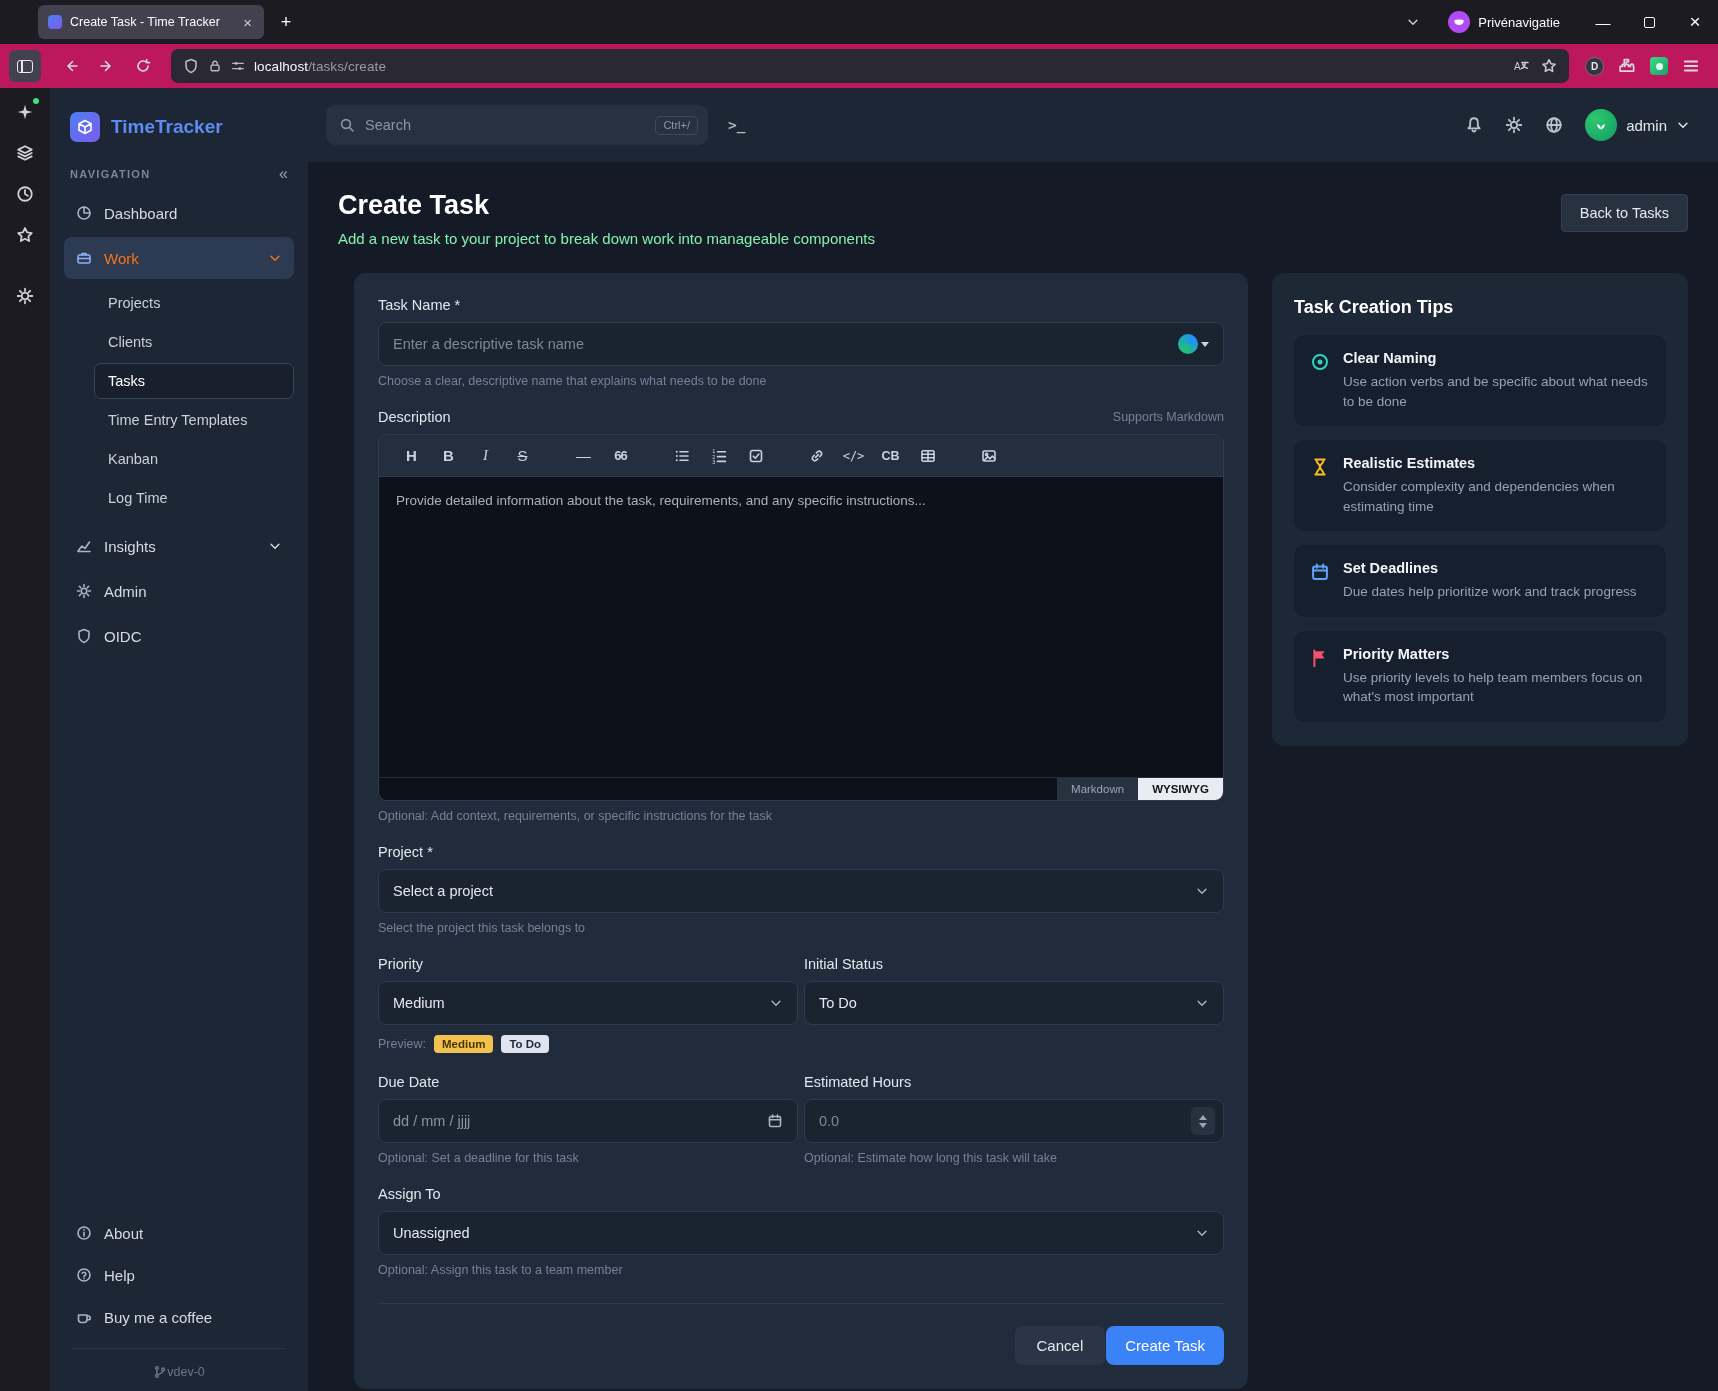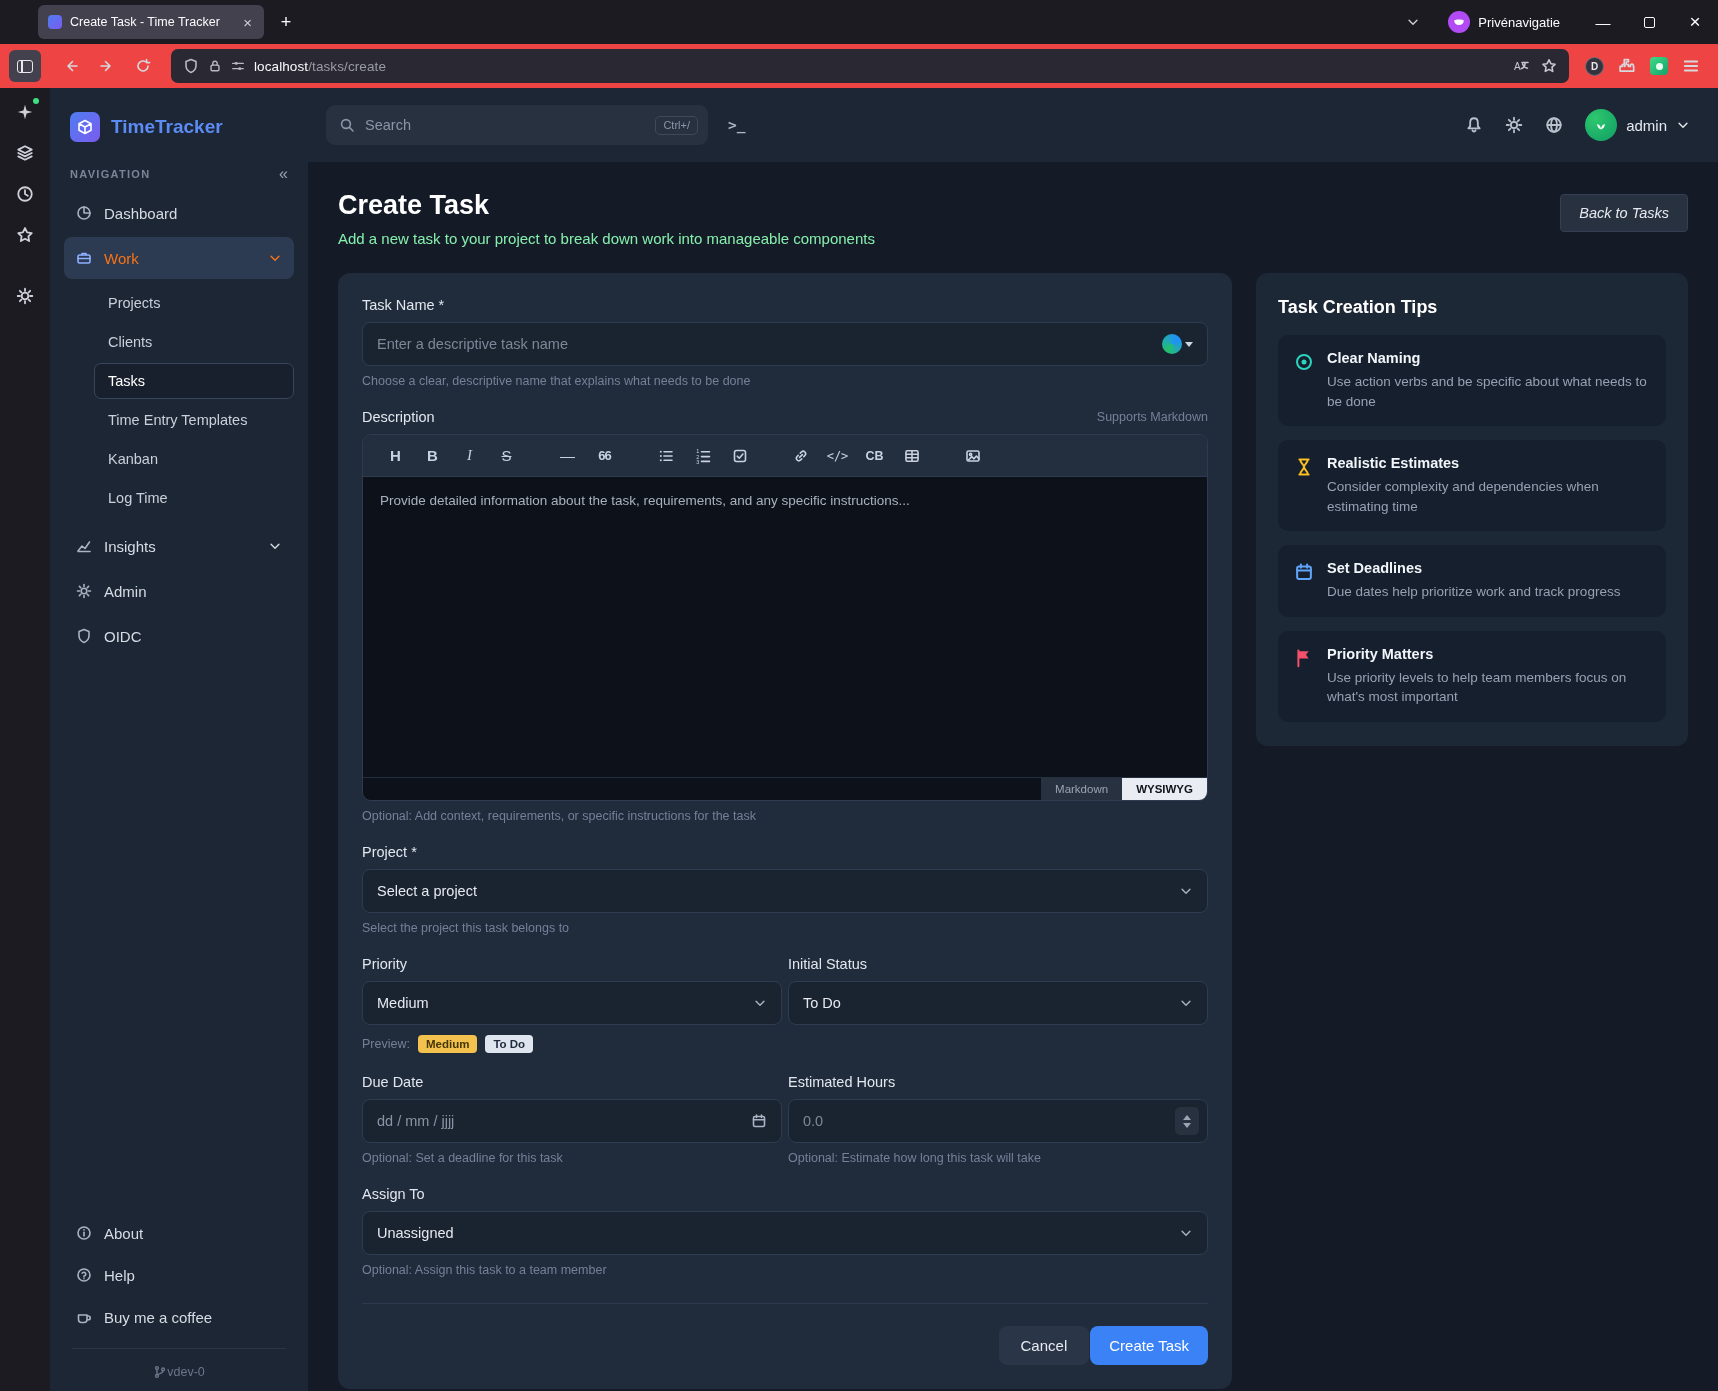--- a/index.html
+++ b/index.html
@@ -24,21 +24,21 @@
   .newtab-btn { width:32px; height:32px; margin-left:6px; display:flex; align-items:center; justify-content:center; color:#fbfbfe; font-size:18px; }
   .tabbar-spacer { flex:1; }
   .alltabs-btn { color:#cfcfd8; padding:6px; }
   .private-badge { display:flex; align-items:center; gap:8px; margin:0 20px 0 22px; }
   .private-mask { width:22px; height:22px; border-radius:50%; background:#b24bf3; display:flex; align-items:center; justify-content:center; }
   .private-label { font-size:13px; color:#fbfbfe; }
   .winbtn { width:46px; height:44px; display:flex; align-items:center; justify-content:center; color:#fbfbfe; font-size:15px; }
   .max-box { width:11px; height:11px; border:1.6px solid #fbfbfe; border-radius:2px; }
   .close-x { font-size:19px; }
 
-  .urlrow { height:44px; display:flex; align-items:center; background:#ef4444; padding:0 14px 0 9px; gap:4px; }
+  .urlrow { height:44px; display:flex; align-items:center; background:#be185d; padding:0 14px 0 9px; gap:4px; }
   .nav-btn { width:32px; height:32px; border-radius:6px; display:flex; align-items:center; justify-content:center; color:#d7d7de; flex:none; }
   .sidebar-toggle-btn { background:#42414d; margin-right:10px; }
   .toggle-glyph { width:16px; height:13px; border:1.6px solid #e8e8ee; border-radius:3px; position:relative; }
   .toggle-glyph::after { content:""; position:absolute; left:3px; top:0; bottom:0; width:1.6px; background:#e8e8ee; }
   .urlbar { flex:1; height:34px; background:#2a2933; border-radius:7px; display:flex; align-items:center; gap:9px; padding:0 12px; margin:0 8px; color:#b9b9c2; }
   .url-text { font-size:13.5px; letter-spacing:.1px; }
   .url-host { color:#fbfbfe; }
   .url-path { color:#9b9ba5; }
   .urlbar-right { margin-left:auto; display:flex; align-items:center; gap:12px; color:#c9c9d2; }
   .ext-icons { display:flex; align-items:center; gap:14px; color:#d7d7de; padding:0 4px; }
@@ -83,24 +83,24 @@
   .terminal-btn { color:#aeb6c4; font-family:"DejaVu Sans Mono", monospace; font-size:14.5px; font-weight:700; }
   .topbar-right { margin-left:auto; display:flex; align-items:center; gap:22px; color:#b9c1cd; }
   .avatar { width:32px; height:32px; border-radius:50%; background:radial-gradient(circle at 32% 30%, #2fc76f, #0f9d63); display:flex; align-items:center; justify-content:center; flex:none; }
   .user-chip { display:flex; align-items:center; gap:9px; color:#e6e9ef; font-size:15px; }
 
   
   .content { flex:1; padding:28px 30px; overflow:hidden; }
   .page-head { display:flex; justify-content:space-between; align-items:flex-start; }
   .page-title { font-size:27px; font-weight:700; color:#ffffff; margin-bottom:9px; }
   .page-sub { font-size:15px; color:#86efac; }
-  .back-btn { background:#27313f; border:1px solid #343f54; border-radius:4px; padding:10px 18px; color:#e6e9ef; font-size:14.5px; margin-top:4px;font-style:italic; }
+  .back-btn { background:#27313f; border:1px solid #343f54; border-radius:4px; padding:10px 18px; color:#e6e9ef; font-size:14.5px; margin-top:4px; }
 
   .columns { display:flex; gap:24px; margin-top:26px; align-items:flex-start; }
-  .form-card { width:894px; background:#202b3b; border-radius:12px; padding:24px; flex:none; }
+  .form-card { width:894px; background:#202b3b; border-radius:12px; padding:24px; flex:none;margin-left:16px; }
   .tips-card { flex:1; background:#1d2836; border-radius:12px; padding:22px; }
 
   .field { margin-bottom:21px; }
   .field-label { display:block; font-size:14.5px; color:#e2e7ef; margin-bottom:9px; }
   .input-wrap { position:relative; display:flex; align-items:center; height:44px; background:#1a2330; border:1px solid #2f3b50; border-radius:8px; padding:0 14px; gap:10px; }
   .input-el { flex:1; background:transparent; border:none; outline:none; color:#e6e9ef; font-size:14.5px; min-width:0; }
   .input-el::placeholder { color:#7e8798; }
   .helper { font-size:12.5px; color:#75809a; margin-top:8px; }
   .autofill-pill { display:flex; align-items:center; gap:3px; flex:none; }
   .autofill-circle { width:20px; height:20px; border-radius:50%; background:conic-gradient(from 210deg,#23c16b,#1f8fff 55%,#23c16b); }

